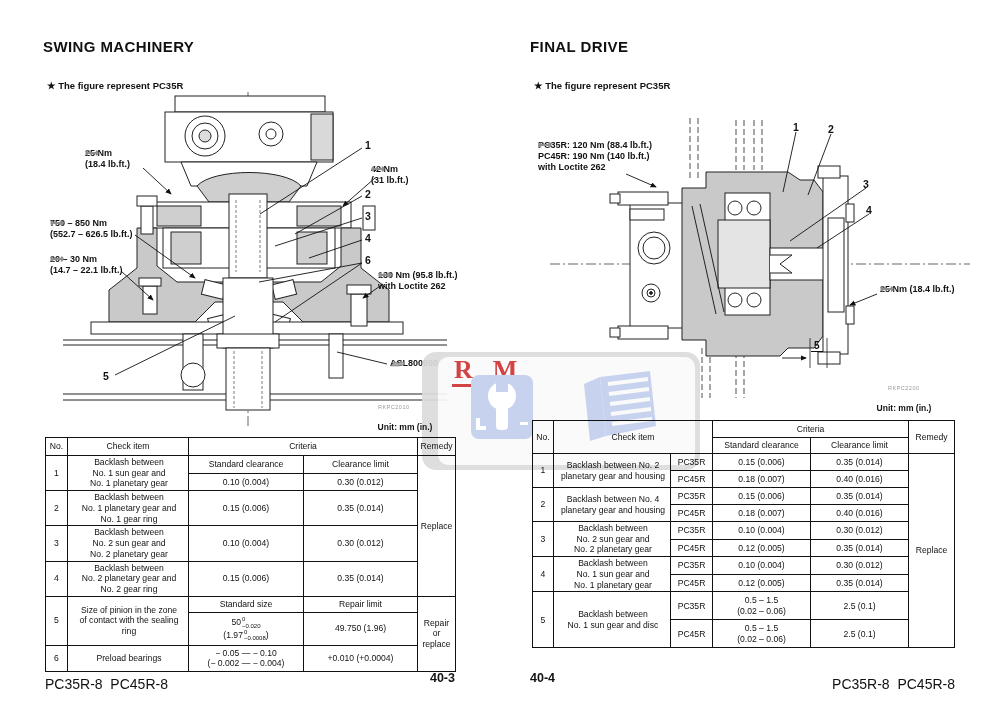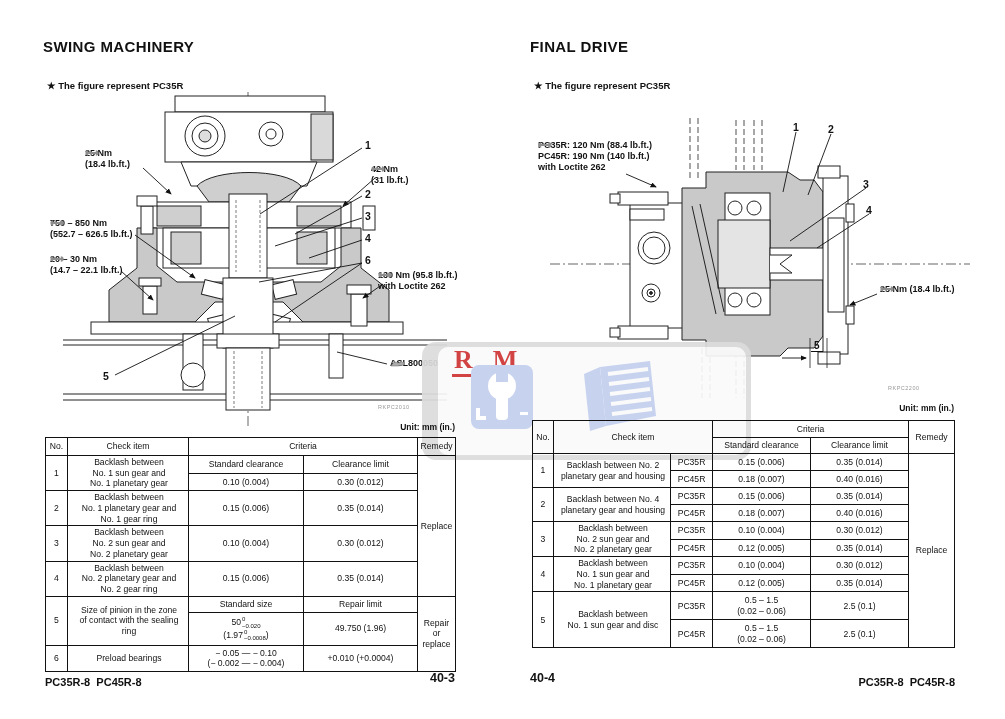--- a/index.html
+++ b/index.html
@@ -11,22 +11,22 @@
   .page-title { font-size:15px; font-weight:bold; letter-spacing:.4px; z-index:3; }
   .note { font-size:9.5px; font-weight:600; z-index:3; }
   .diagram { position:absolute; z-index:1; }
   .diagram svg { position:absolute; left:0; top:0; }
   .co { position:absolute; font-size:9px; font-weight:bold; line-height:1.2; z-index:3; display:flex; gap:3px; align-items:flex-start; white-space:pre-line; }
   .co .txt { white-space:pre-line; }
   .wicon { flex:none; margin-top:1px; }
   .pnum { position:absolute; font-size:10.5px; font-weight:bold; z-index:3; }
   .dim5 { position:absolute; font-size:10px; font-weight:bold; border-bottom:1px solid #111; padding:0 3px 0 3px; z-index:3; }
   .figcode { position:absolute; font-size:5.5px; color:#999; z-index:3; letter-spacing:.5px; }
-  .unit { position:absolute; font-size:8.5px; font-weight:bold; text-align:right; z-index:3; }
-  .footer-models { position:absolute; font-size:11px; font-weight:bold; z-index:3; }
+  .unit { position:absolute; font-size:8.5px; font-weight:bold; text-align:center; z-index:3; }
+  .footer-models { position:absolute; font-size:14px; font-weight:normal; z-index:3; }
   .footer-page { position:absolute; font-size:12.5px; font-weight:bold; z-index:3; }
 
   table.spec { position:absolute; border-collapse:collapse; table-layout:fixed; z-index:3; border:1.5px solid #111; background:transparent; }
   .spec th, .spec td { border:1px solid #111; font-size:8.6px; line-height:1.25; padding:1px 2px; text-align:center; vertical-align:middle; }
   .spec th { font-weight:normal; }
   .spec td.item { text-align:center; padding-left:4px; }
   .pre { white-space:pre-line; }
   tr.hb > th, tr.hb > td { border-bottom:1.5px solid #111; }
   td.hbc { border-bottom:1.5px solid #111; }
   .stk { display:inline-flex; flex-direction:column; font-size:6px; line-height:1.05; vertical-align:middle; margin-left:1px; text-align:left; }
@@ -449,21 +449,21 @@
     <td class="pre">0.5 – 1.5
 (0.02 – 0.06)</td>
     <td>2.5 (0.1)</td>
   </tr>
 </tbody>
   </table>
 
 <div class="footer-page" style="left:530px;top:671px">40-4</div>
 <div class="footer-models" style="left:830px;top:676px;width:125px;text-align:right">PC35R-8&nbsp;&nbsp;PC45R-8</div>
 
-<div class="wm" style="left:422px;top:342px;width:329px;height:118px">
+<div class="wm" style="left:422px;top:352px;width:278px;height:118px">
   <div class="wm-outer"></div>
   <div class="wm-inner"></div>
   <div class="wm-letters">
     <span>R</span><span>M</span>
   </div>
   <svg style="position:absolute;left:48px;top:22px;z-index:2" width="64" height="66" viewBox="0 0 64 66">
     <rect x="1" y="1" width="62" height="64" rx="8" fill="#c3cfee"></rect>
     <circle cx="32" cy="22" r="14" fill="#fff"></circle>
     <rect x="26" y="6" width="12" height="12" fill="#c3cfee"></rect>
     <rect x="26" y="30" width="12" height="26" rx="4" fill="#fff"></rect>

